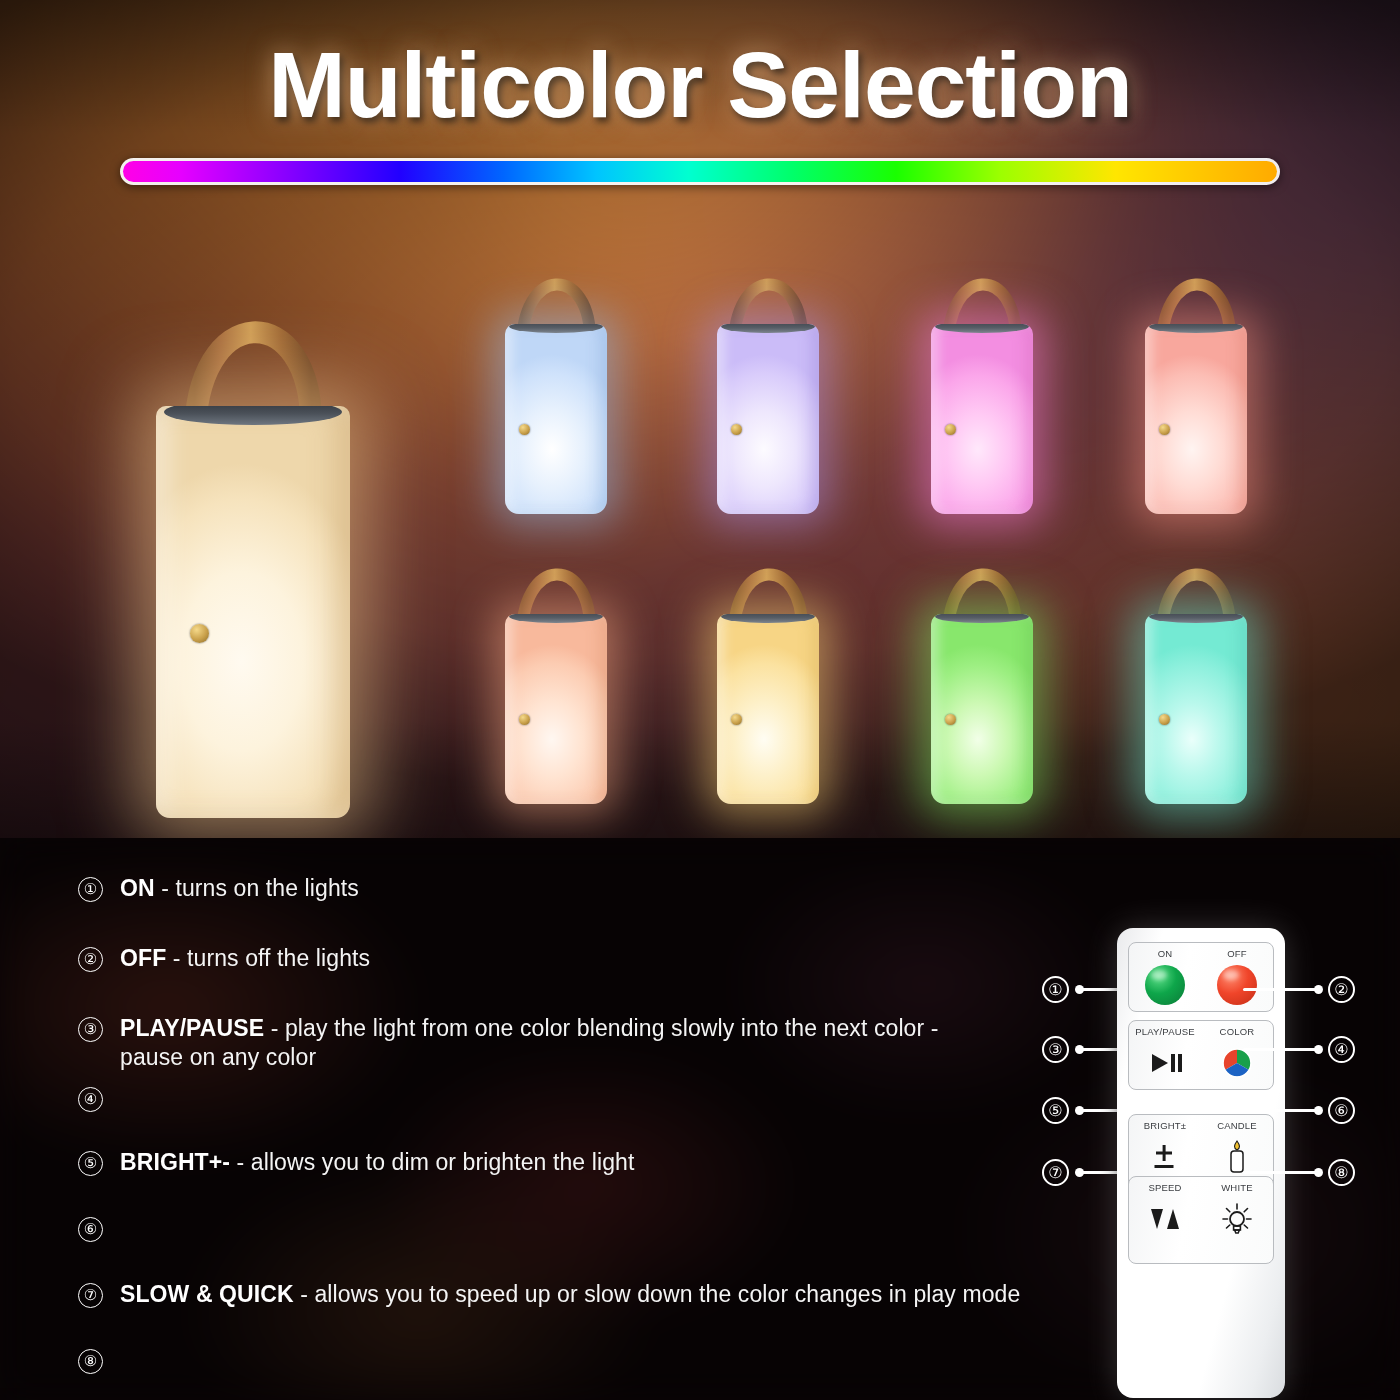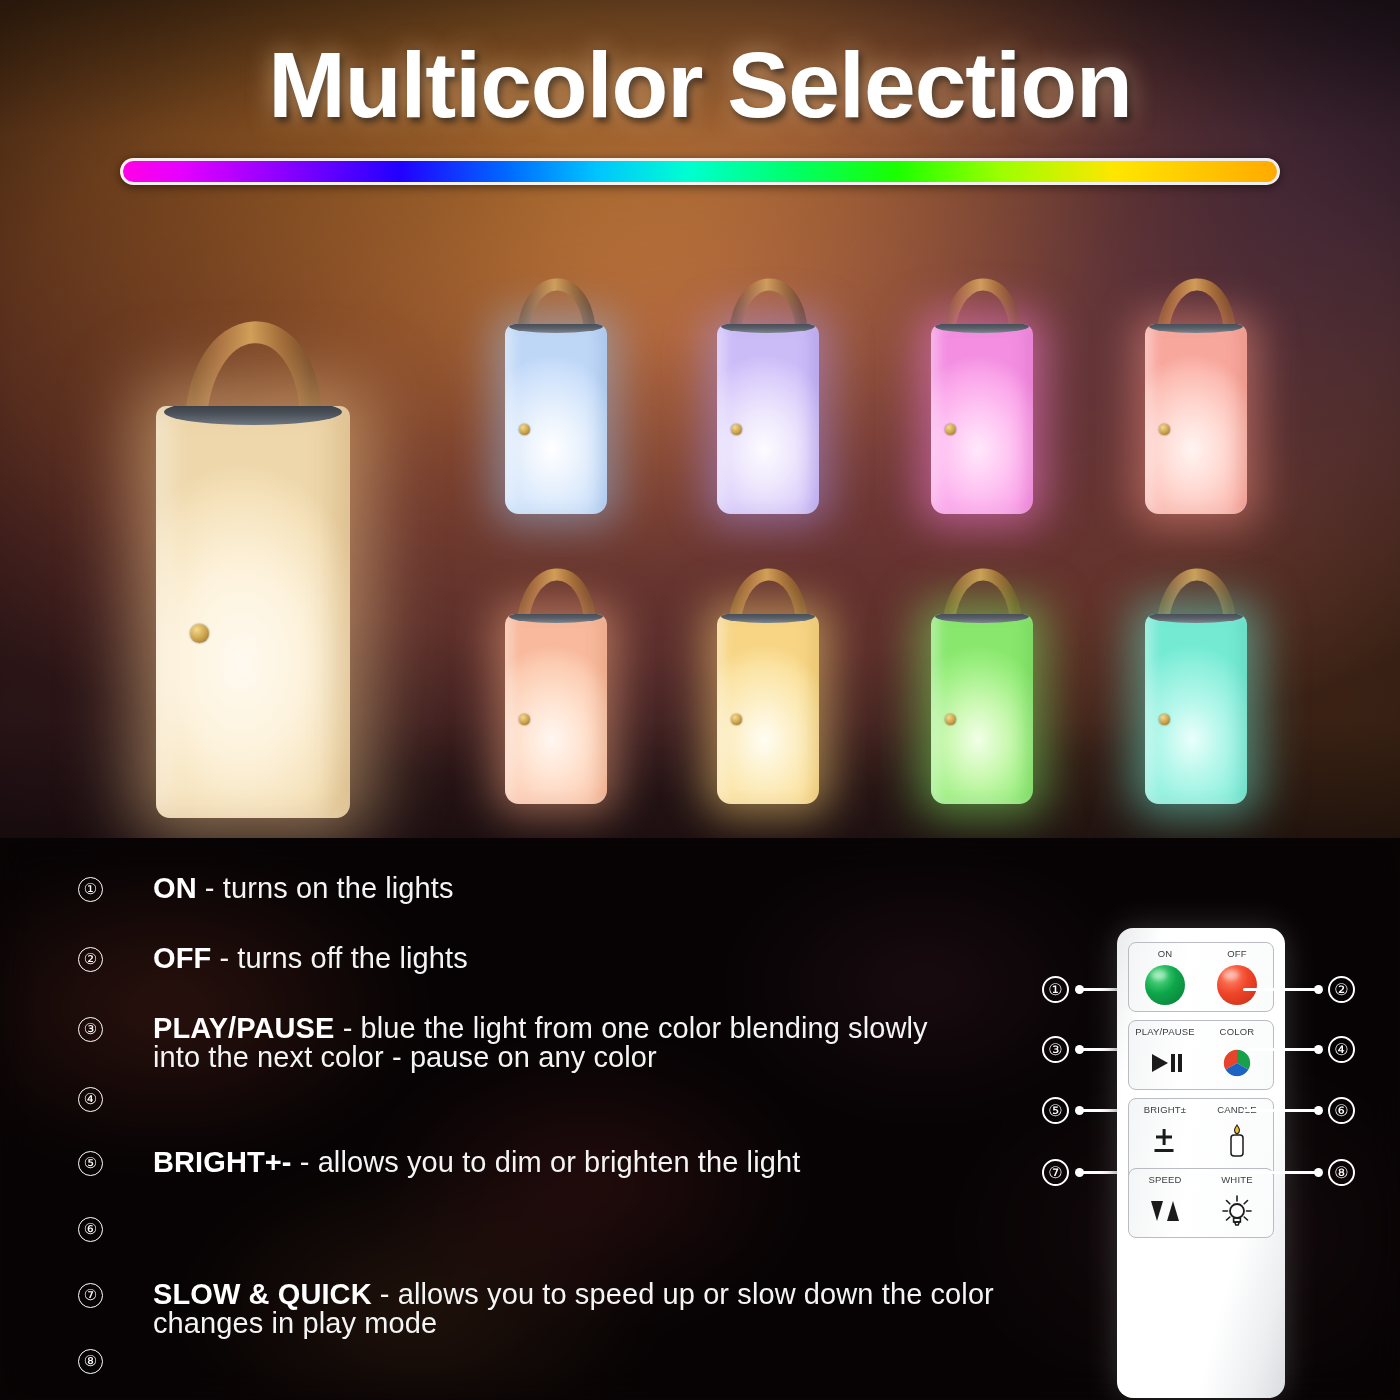--- a/index.html
+++ b/index.html
@@ -100,21 +100,21 @@
 
   .spec-list{position:absolute;left:0;top:0;width:1080px;height:562px;}
   .spec-item{
     position:absolute;display:flex;align-items:flex-start;gap:17px;color:#f2f2f2;
   }
   .num{
     flex:0 0 auto;width:25px;height:25px;border:1.7px solid #ffffff;border-radius:50%;
     font-size:15px;line-height:22px;text-align:center;color:#fff;font-weight:400;
     margin-top:3px;
   }
-  .txt{font-size:29px;line-height:29px;color:#f4f4f4;letter-spacing:.1px;margin-left:33px;}
+  .txt{font-size:23px;line-height:29px;color:#f4f4f4;letter-spacing:.1px;}
   .txt b{font-weight:bold;color:#ffffff;}
 
   
   .remote{
     position:absolute;left:1117px;top:928px;width:168px;height:470px;
     background:linear-gradient(105deg,#e9eaec 0%,#ffffff 16%,#ffffff 70%,#eceef0 88%,#d9dcdf 100%);
     border-radius:16px;
     box-shadow:0 0 34px rgba(255,255,255,.20), 0 6px 18px rgba(0,0,0,.55);
   }
   .rgroup{
@@ -302,21 +302,21 @@
       <div class="spec-item" style="left:78px;top:106px;width:900px;">
         <div class="num">②</div>
         <div class="txt">
           <b>OFF</b><span> - turns off the lights</span>
         </div>
       </div>
 
       <div class="spec-item" style="left:78px;top:176px;width:900px;">
         <div class="num">③</div>
         <div class="txt">
-          <b>PLAY/PAUSE</b><span> - blue the light from one color blending slowly into the next color - pause on any color</span>
+          <b>PLAY/PAUSE</b><span> - play the light from one color blending slowly into the next color - pause on any color</span>
         </div>
       </div>
 
       <div class="spec-item" style="left:78px;top:246px;width:900px;">
         <div class="num">④</div>
       </div>
 
       <div class="spec-item" style="left:78px;top:310px;width:900px;">
         <div class="num">⑤</div>
         <div class="txt">
@@ -389,39 +389,39 @@
       <div class="rbtn r">
         <svg class="svg-ico" width="30" height="30" viewBox="0 0 30 30" style="position:absolute;left:50%;top:50%;transform:translate(-50%,-50%);">
           <path d="M15,15 L15,1 A14,14 0 0,0 3,22 Z" fill="#e8442c"></path>
           <path d="M15,15 L15,1 A14,14 0 0,1 27,22 Z" fill="#19a04a"></path>
           <path d="M15,15 L3,22 A14,14 0 0,0 27,22 Z" fill="#1c63c4"></path>
           <circle cx="15" cy="15" r="14" fill="none" stroke="#ffffff" stroke-width="1.6"></circle>
         </svg>
       </div>
     </div>
 
-    <div class="rgroup" style="top:170px;height:86px;">
+    <div class="rgroup" style="top:186px;height:86px;">
       <div class="rlabel l">BRIGHT±</div>
       <div class="rlabel r">CANDLE</div>
       <div class="rbtn l">
         <svg class="svg-ico" width="30" height="30" viewBox="0 0 30 30" style="position:absolute;left:50%;top:50%;transform:translate(-50%,-50%);">
           <rect x="12.6" y="3" width="3" height="16" fill="#1b1b1b"></rect>
           <rect x="6" y="9.5" width="16" height="3" fill="#1b1b1b"></rect>
           <rect x="4.5" y="23" width="19" height="3" fill="#1b1b1b"></rect>
         </svg>
       </div>
       <div class="rbtn r">
         <svg class="svg-ico" width="24" height="34" viewBox="0 0 24 34" style="position:absolute;left:50%;top:50%;transform:translate(-50%,-50%);">
           <path d="M12,1 C9,5 8.4,8.2 12,10 C15.6,8.2 15,5 12,1 Z" fill="#f2c230" stroke="#1b1b1b" stroke-width="1.1"></path>
           <rect x="6" y="11" width="12" height="21" rx="3" fill="#ffffff" stroke="#1b1b1b" stroke-width="1.5"></rect>
         </svg>
       </div>
     </div>
 
-    <div class="rgroup" style="top:240px;height:70px;text-decoration:underline;">
+    <div class="rgroup" style="top:248px;height:88px;text-decoration:underline;">
       <div class="rlabel l">SPEED</div>
       <div class="rlabel r">WHITE</div>
       <div class="rbtn l">
         <svg class="svg-ico" width="34" height="26" viewBox="0 0 34 26" style="position:absolute;left:50%;top:50%;transform:translate(-50%,-50%);">
           <polygon points="3,3 15,3 9,23" fill="#1b1b1b"></polygon>
           <polygon points="19,23 31,23 25,3" fill="#1b1b1b"></polygon>
         </svg>
       </div>
       <div class="rbtn r">
         <svg class="svg-ico" width="34" height="34" viewBox="0 0 34 34" style="position:absolute;left:50%;top:50%;transform:translate(-50%,-50%);">

